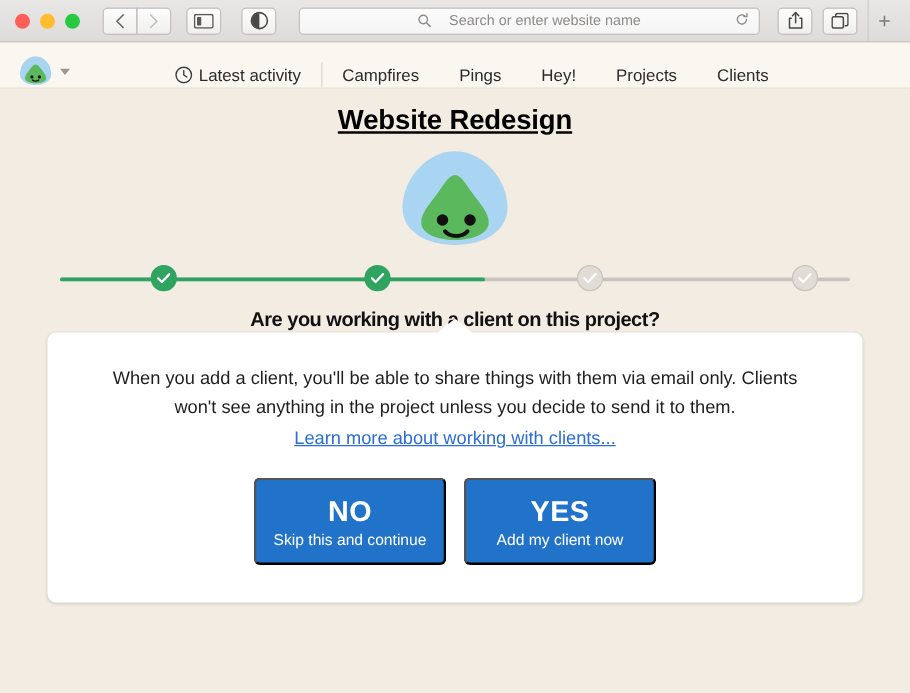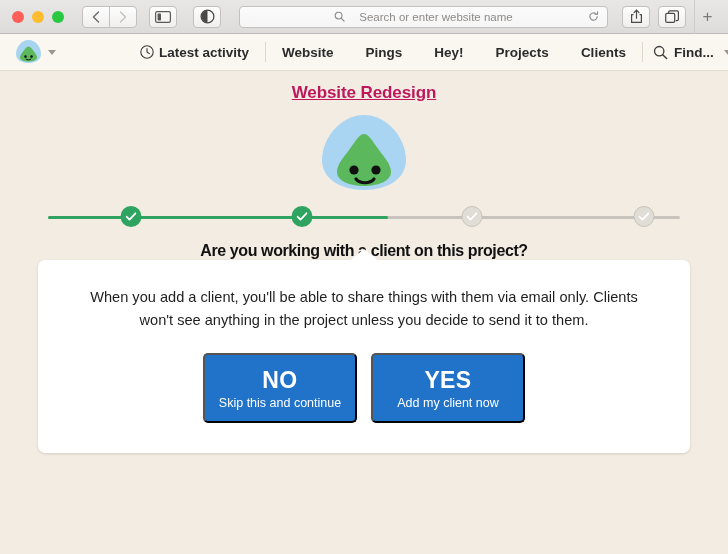--- a/index.html
+++ b/index.html
@@ -62,24 +62,23 @@
     display: flex; align-items: center; justify-content: center;
     color: #7c7977; font-size: 17px;
     border-left: 1px solid #cfcccb;
   }
 
   
   .app-nav {
     height: 37px;
     background: #faf7f1;
     border-bottom: 1px solid #e3ded4;
-    display: flex; align-items: center;
-    padding: 17px 14px;
-    position: relative;
-    font-weight: bold;
+    display: flex; align-items: flex-end;
+    padding: 0 14px;
+    position: relative;
   }
   .logo-wrap { display: flex; align-items: center; gap: 5px; }
   .bc-logo { width: 29px; height: 26px; display:block; }
   .caret { width:0;height:0;border-left:4px solid transparent;border-right:4px solid transparent;border-top:5px solid #9b968e; }
 
   .nav-links {
     display: flex; align-items: center;
     margin-left: 68px;
     gap: 0;
   }
@@ -99,22 +98,22 @@
 
   
   .page {
     height: calc(554px - 34px - 37px);
     background: #f2ece2;
     display: flex; flex-direction: column; align-items: center;
     position: relative;
   }
   .project-title {
     margin-top: 12px;
-    font-size: 17px; font-weight: bold;
-    color: #be185d;
+    font-size: 22px; font-weight: bold;
+    color: #000000;
     text-decoration: underline;
     letter-spacing: -.1px;
   }
   .mascot { margin-top: 9px; }
 
   
   .progress {
     position: relative;
     width: 680px;
     height: 22px;
@@ -269,39 +268,27 @@
 
   <div class="nav-links">
     <div class="nav-link">
       <svg width="14" height="14" viewBox="0 0 14 14">
         <circle cx="7" cy="7" r="6.2" fill="none" stroke="#3a3a3a" stroke-width="1.1"></circle>
         <path d="M7 3.6V7l2.4 1.6" fill="none" stroke="#3a3a3a" stroke-width="1.1" stroke-linecap="round" stroke-linejoin="round"></path>
       </svg>
       <span>Latest activity</span>
     </div>
     <div class="nav-sep"></div>
-    <div class="nav-link">Website</div>
+    <div class="nav-link">Campfires</div>
     <div class="nav-link">Pings</div>
     <div class="nav-link">Hey!</div>
     <div class="nav-link">Projects</div>
     <div class="nav-link">Clients</div>
   </div>
 
-  <div class="nav-right">
-    <div class="nav-sep"></div>
-    <div class="find-link">
-      <svg width="15" height="15" viewBox="0 0 15 15">
-        <circle cx="6.2" cy="6.2" r="4.7" fill="none" stroke="#3a3a3a" stroke-width="1.3"></circle>
-        <line x1="9.7" y1="9.7" x2="13.6" y2="13.6" stroke="#3a3a3a" stroke-width="1.4" stroke-linecap="round"></line>
-      </svg>
-      <span>Find...</span>
-    </div>
-    <span class="caret"></span>
-
-  </div>
 </div>
 
 <div class="page">
 
   <a class="project-title" href="#">Website Redesign</a>
 
   <svg class="mascot" width="100" height="86" viewBox="0 0 100 86">
     <path d="M50 3C27 3 8 26 8 48c0 19 19 30 42 30s42-11 42-30C92 26 73 3 50 3z" fill="#a9d4f2"></path>
     <path d="M50 22c-5 0-9 8-15 16-5 7-12 14-12 22 0 9 13 14 27 14s27-5 27-14c0-8-7-15-12-22-6-8-10-16-15-16z" fill="#5cb85c"></path>
     <path d="M24 52c6 4 12 1 16-5 4-6 6-11 10-11" fill="none" stroke="#5cb85c" stroke-width="0"></path>
@@ -335,20 +322,21 @@
         </svg>
     </div>
   </div>
 
   <h1 class="question">Are you working with a client on this project?</h1>
 
   <div class="card-wrap">
     <div class="card-arrow"></div>
     <div class="card">
       <p class="card-body">When you add a client, you'll be able to share things with them via email only. Clients won't see anything in the project unless you decide to send it to them.</p>
+      <a class="card-link" href="#">Learn more about working with clients...</a>
 
       <div class="btn-row">
         <button class="btn">
           <span class="btn-title">NO</span>
           <span class="btn-sub">Skip this and continue</span>
         </button>
         <button class="btn">
           <span class="btn-title">YES</span>
           <span class="btn-sub">Add my client now</span>
         </button>

